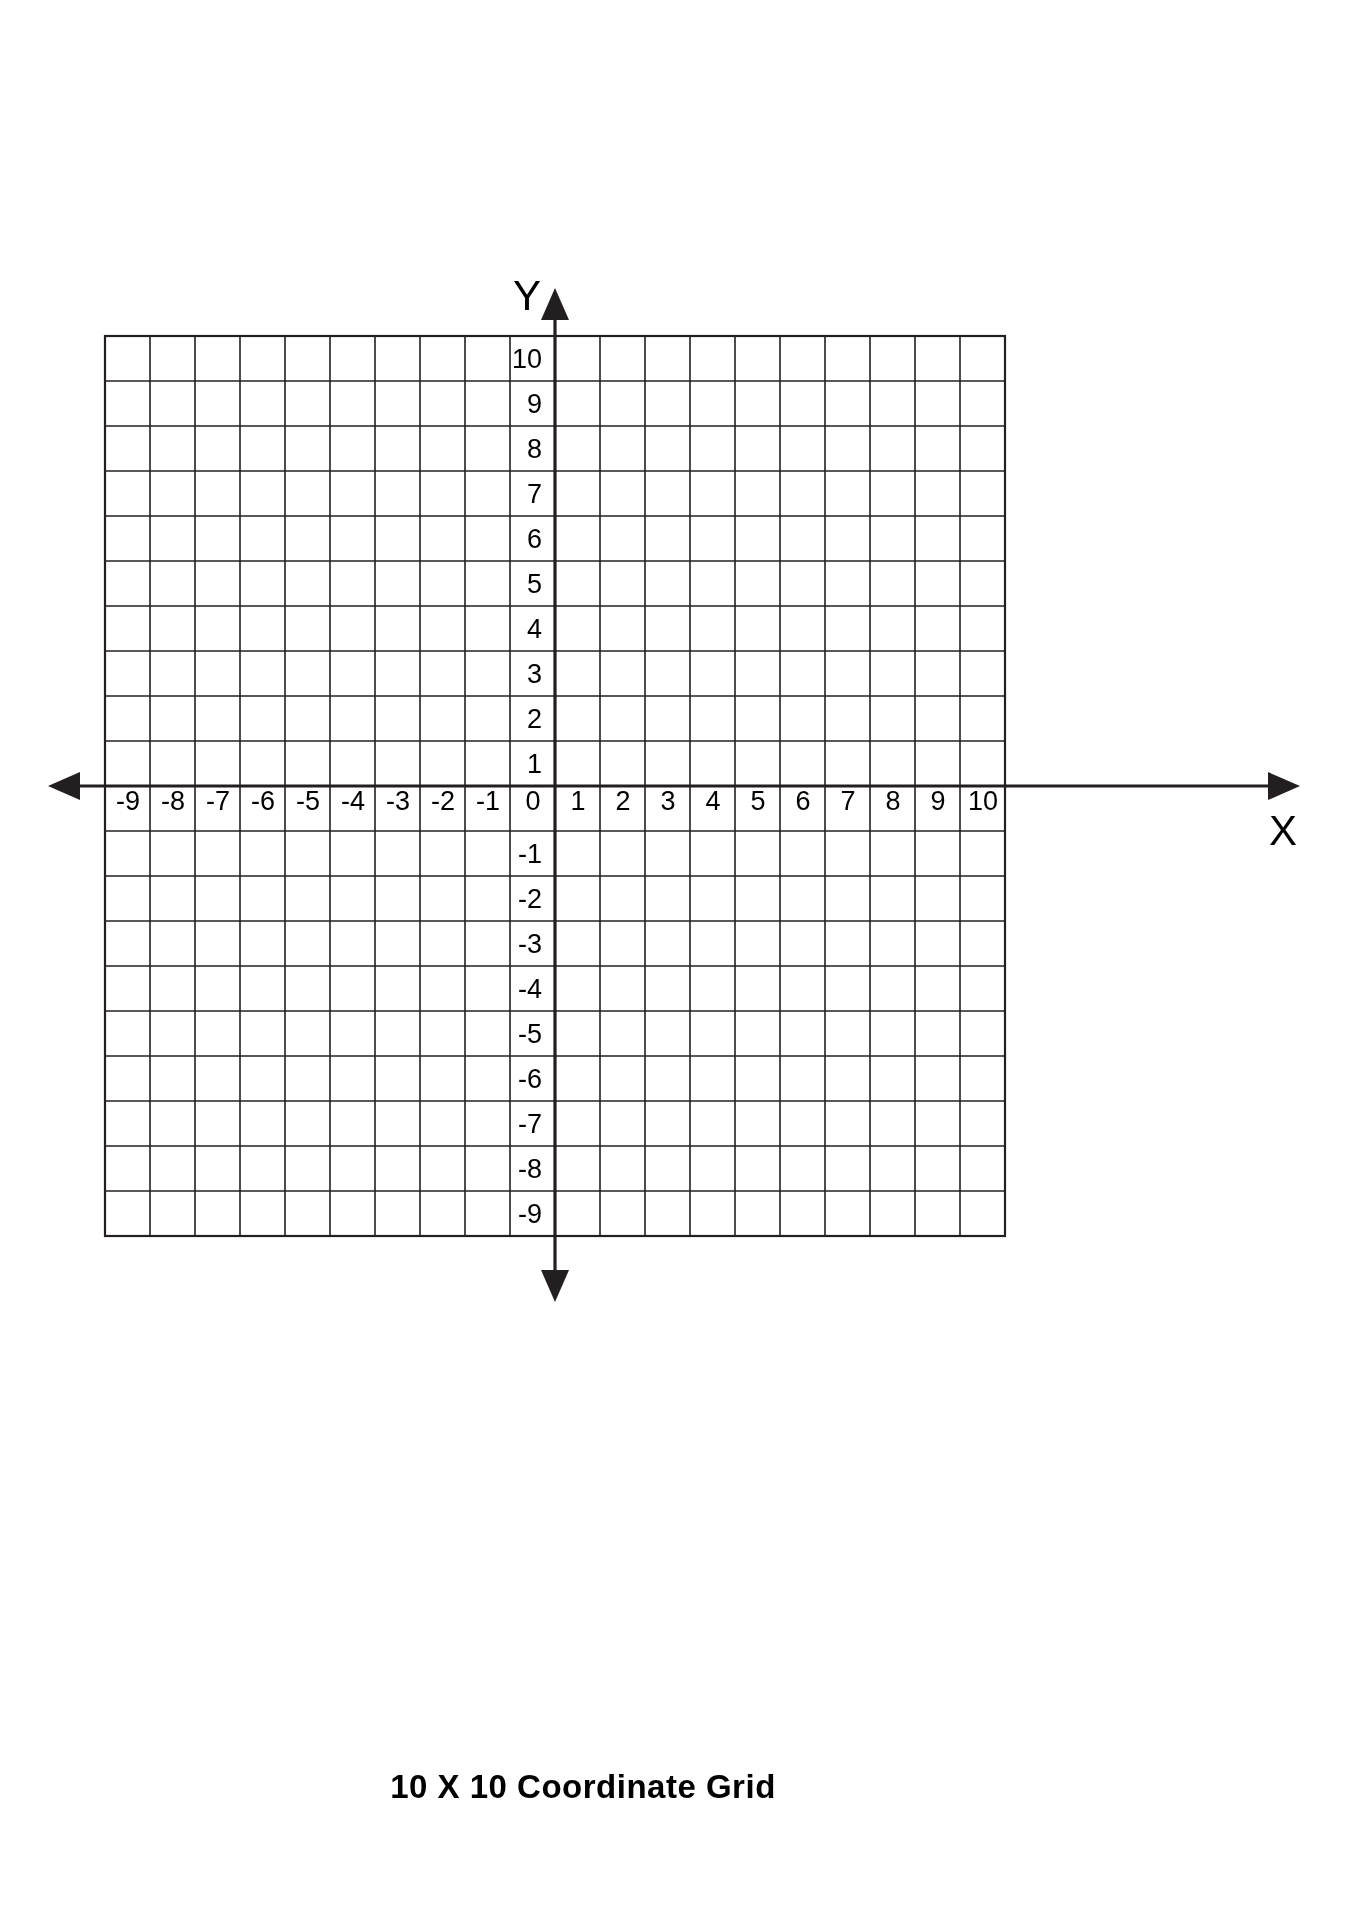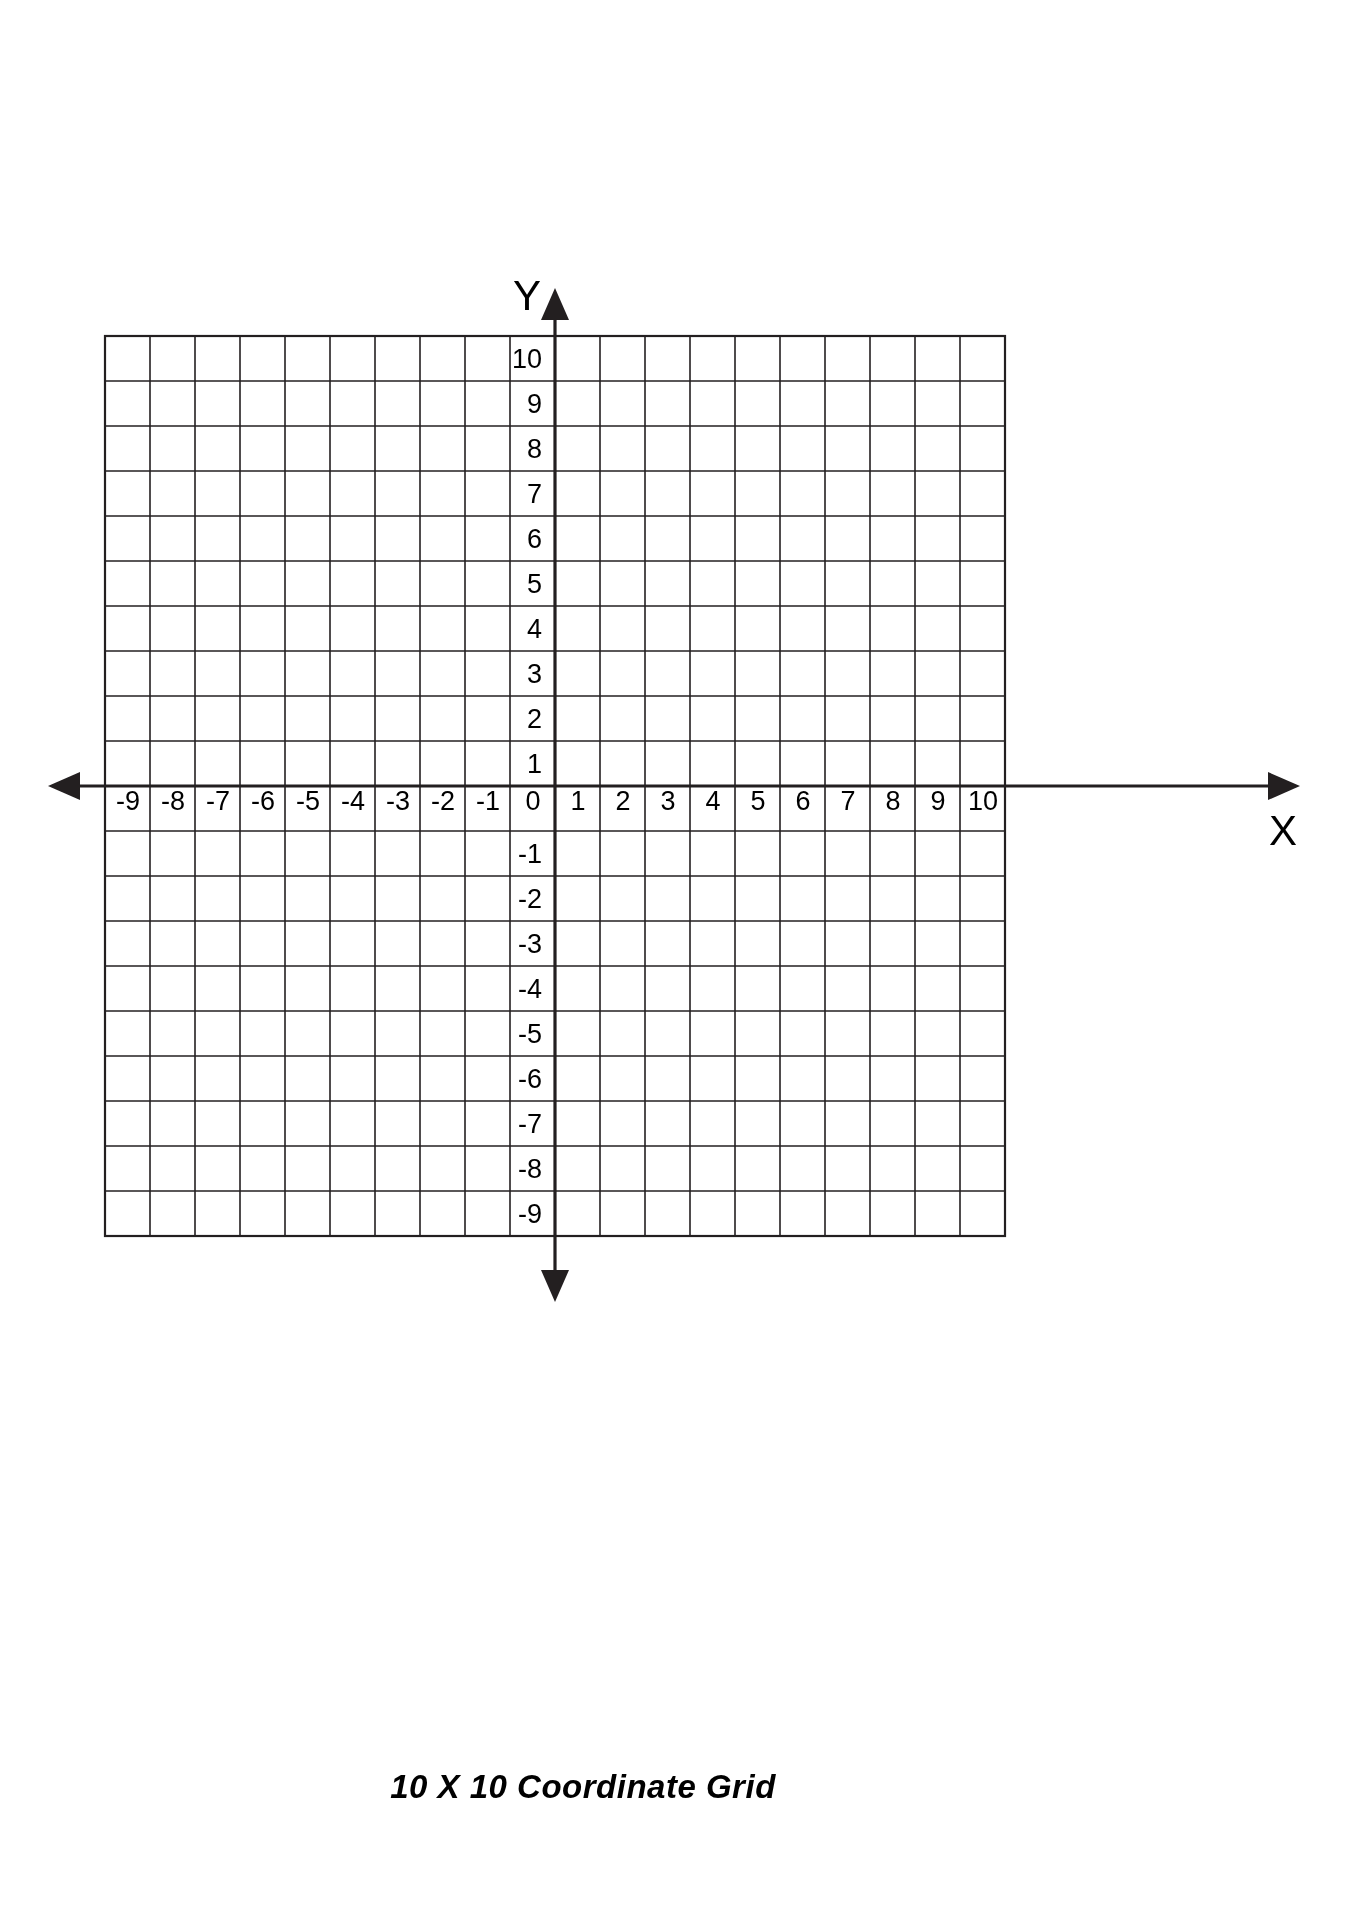--- a/index.html
+++ b/index.html
@@ -62,21 +62,20 @@
   #caption {
     position: absolute;
     left: 0;
     top: 1768px;
     width: 1166px;
     text-align: center;
     font-size: 33px;
     font-weight: bold;
     letter-spacing: 0.5px;
     color: #000000;
-    font-style: italic;
   }
 </style>
 </head>
 <body>
 
 <div id="grid-figure">
   <svg class="grid-svg" width="1358" height="1920" viewBox="0 0 1358 1920" xmlns="http://www.w3.org/2000/svg">
 
     <g class="grid-lines">
 

